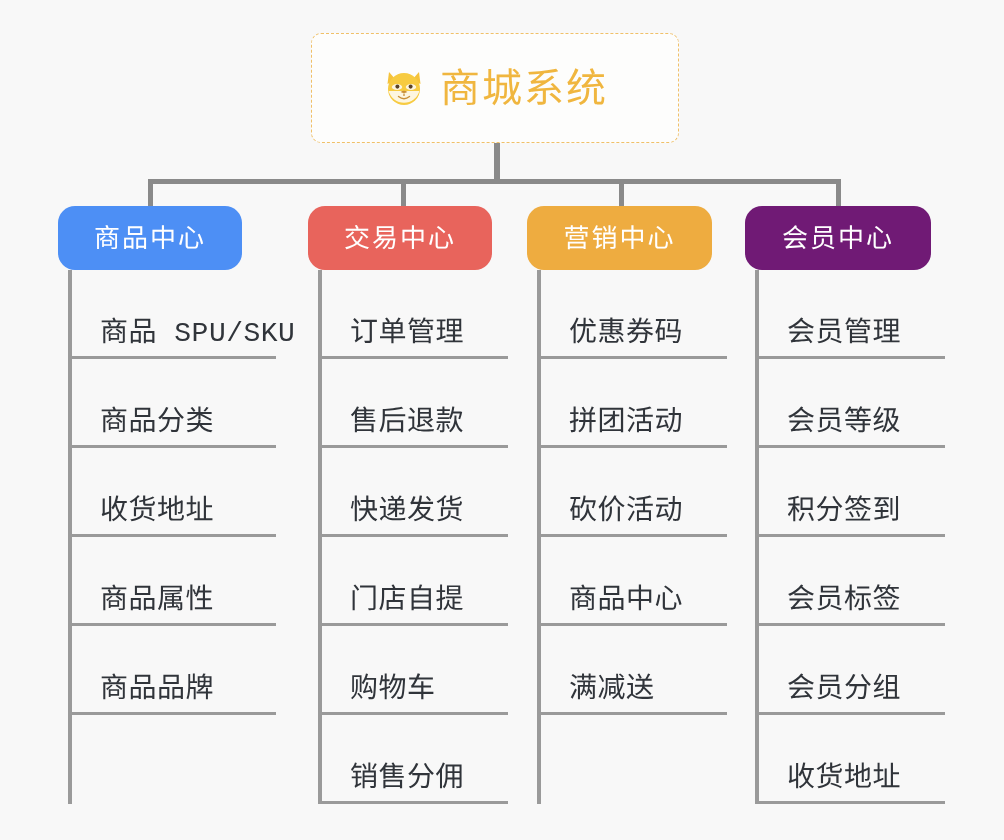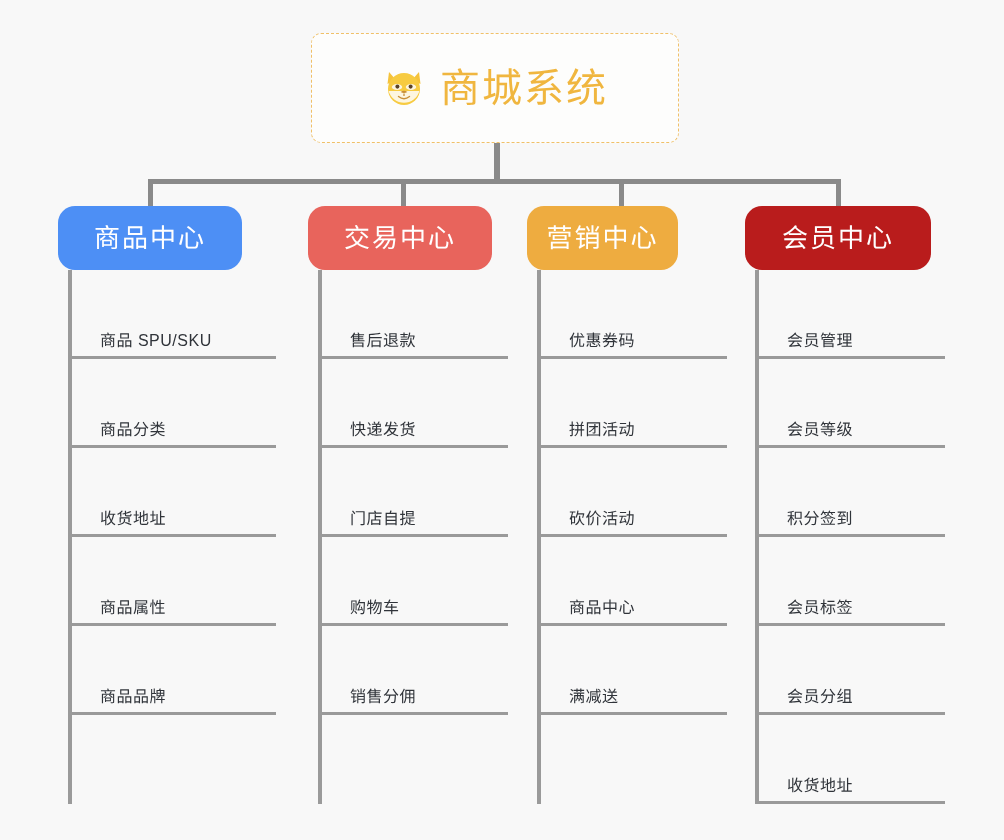--- a/index.html
+++ b/index.html
@@ -97,21 +97,21 @@
     align-items: center;
     justify-content: center;
     color: #ffffff;
     font-size: 26px;
     letter-spacing: 2px;
     line-height: 1;
     white-space: nowrap;
   }
   .col-0 .cat-header { width: 184px; }
   .col-1 .cat-header { width: 184px; justify-content: center; }
-  .col-2 .cat-header { width: 151px; justify-content: center; }
+  .col-2 .cat-header { width: 185px; justify-content: center; }
   .col-3 .cat-header { width: 186px; }
 
   
   .branch {
     position: relative;
     margin-top: 0;
     padding-left: 12px;
   }
   .trunk {
     position: absolute;
@@ -129,25 +129,26 @@
     box-sizing: border-box;
     height: 89px;
     border-bottom: 3px solid #9a9a9a;
     display: flex;
     align-items: flex-end;
     justify-content: flex-start;
     padding-left: 30px;
     padding-bottom: 6px;
   }
   .leaf-label {
-    font-size: 16px;
+    font-size: 28px;
     color: #30343a;
     line-height: 1.15;
     white-space: nowrap;
     letter-spacing: 0.5px;
+    font-family: Liberation Mono, monospace;
   }
 </style>
 </head>
 <body style="background: rgb(248, 248, 248);">
 
 <div class="mindmap">
 
   <div class="root-node" style="border-color: rgb(240, 192, 104);">
     <span class="root-icon">
       <svg width="44" height="44" viewBox="0 0 44 44" aria-hidden="true">
@@ -198,20 +199,23 @@
     </div>
   </div>
 
   <div class="column col-1">
     <div class="cat-header" style="background-color: rgb(232, 100, 92);">
       <span>交易中心</span>
     </div>
     <div class="branch">
       <div class="trunk"></div>
       <div class="leaf">
+          <span class="leaf-label">订单管理</span>
+        </div>
+      <div class="leaf">
           <span class="leaf-label">售后退款</span>
         </div>
       <div class="leaf">
           <span class="leaf-label">快递发货</span>
         </div>
       <div class="leaf">
           <span class="leaf-label">门店自提</span>
         </div>
       <div class="leaf">
           <span class="leaf-label">购物车</span>
@@ -240,21 +244,21 @@
       <div class="leaf">
           <span class="leaf-label">商品中心</span>
         </div>
       <div class="leaf">
           <span class="leaf-label">满减送</span>
         </div>
     </div>
   </div>
 
   <div class="column col-3">
-    <div class="cat-header" style="background-color: #b91c1c; text-align: center;">
+    <div class="cat-header" style="background-color: #701a75; text-align: center;">
       <span>会员中心</span>
     </div>
     <div class="branch">
       <div class="trunk"></div>
       <div class="leaf">
           <span class="leaf-label">会员管理</span>
         </div>
       <div class="leaf">
           <span class="leaf-label">会员等级</span>
         </div>

